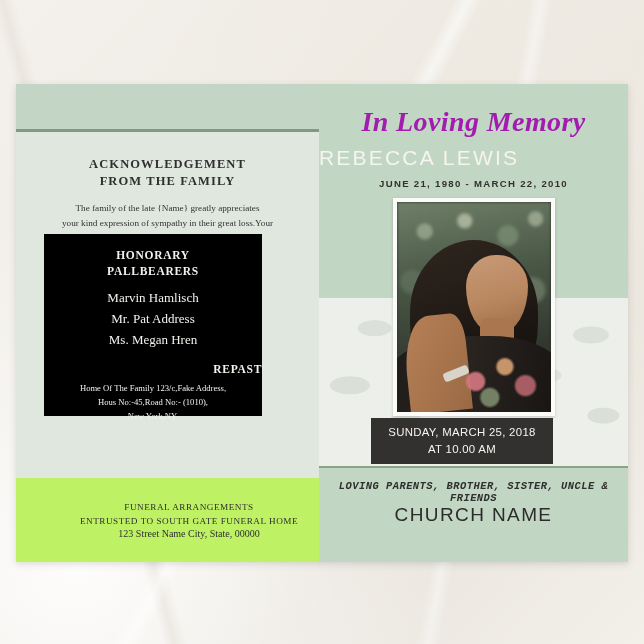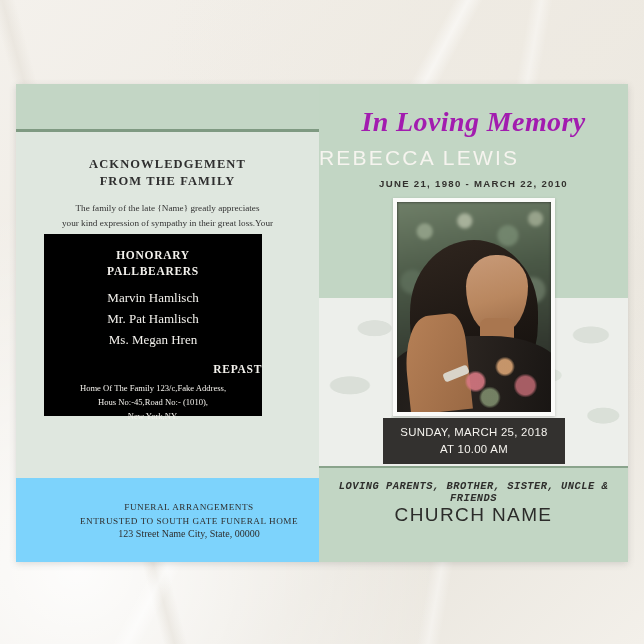--- a/index.html
+++ b/index.html
@@ -129,21 +129,21 @@
     width: 180px;
     text-align: center;
     font-family: "Liberation Serif", serif;
     font-size: 8.6px;
     line-height: 1.62;
   }
   .left-footer {
     position: absolute;
     left: 0; right: 0; bottom: 0;
     height: 84px;
-    background: #7dd3fc;
+    background: #bef264;
     display: flex;
     flex-direction: column;
     align-items: center;
     justify-content: center;
     padding-left: 43px;
   }
   .lf-line {
     font-family: "Liberation Serif", serif;
     font-size: 9.2px;
     letter-spacing: 0.5px;
@@ -337,21 +337,21 @@
       radial-gradient(ellipse 30px 15px at 28% 72%, #d2dad0 0 48%, rgba(210,218,208,0) 52%),
       radial-gradient(ellipse 24px 12px at 46% 88%, #cfd7cd 0 48%, rgba(207,215,205,0) 52%),
       radial-gradient(ellipse 36px 17px at 88% 22%, #ced6cc 0 48%, rgba(206,214,204,0) 52%),
       radial-gradient(ellipse 28px 14px at 74% 46%, #d4dcd2 0 48%, rgba(212,220,210,0) 52%),
       radial-gradient(ellipse 32px 16px at 92% 70%, #cdd5cb 0 48%, rgba(205,213,203,0) 52%),
       radial-gradient(ellipse 22px 11px at 64% 88%, #d1d9cf 0 48%, rgba(209,217,207,0) 52%),
       linear-gradient(0deg, #eef0ec, #eef0ec);
   }
   .service-banner {
     position: absolute;
-    left: 64px;
+    left: 52px;
     top: 334px;
     width: 182px;
     height: 46px;
     background: #33312f;
     color: #f5f3ee;
     display: flex;
     flex-direction: column;
     align-items: center;
     justify-content: center;
   }
@@ -407,21 +407,21 @@
       </div>
     </div>
 
     <div class="dark-box">
       <div class="db-head">
         <div>HONORARY</div>
         <div>PALLBEARERS</div>
       </div>
       <div class="db-list">
         <div>Marvin Hamlisch</div>
-        <div>Mr. Pat Hamlisch</div>
+        <div>Mr. Pat Address</div>
         <div>Ms. Megan Hren</div>
       </div>
       <div class="db-head2">REPAST</div>
       <div class="db-addr">
         <div>Home Of The Family 123/c,Fake Address,</div>
         <div>Hous No:-45,Road No:- (1010),</div>
         <div>New York,NY.</div>
       </div>
     </div>
 

